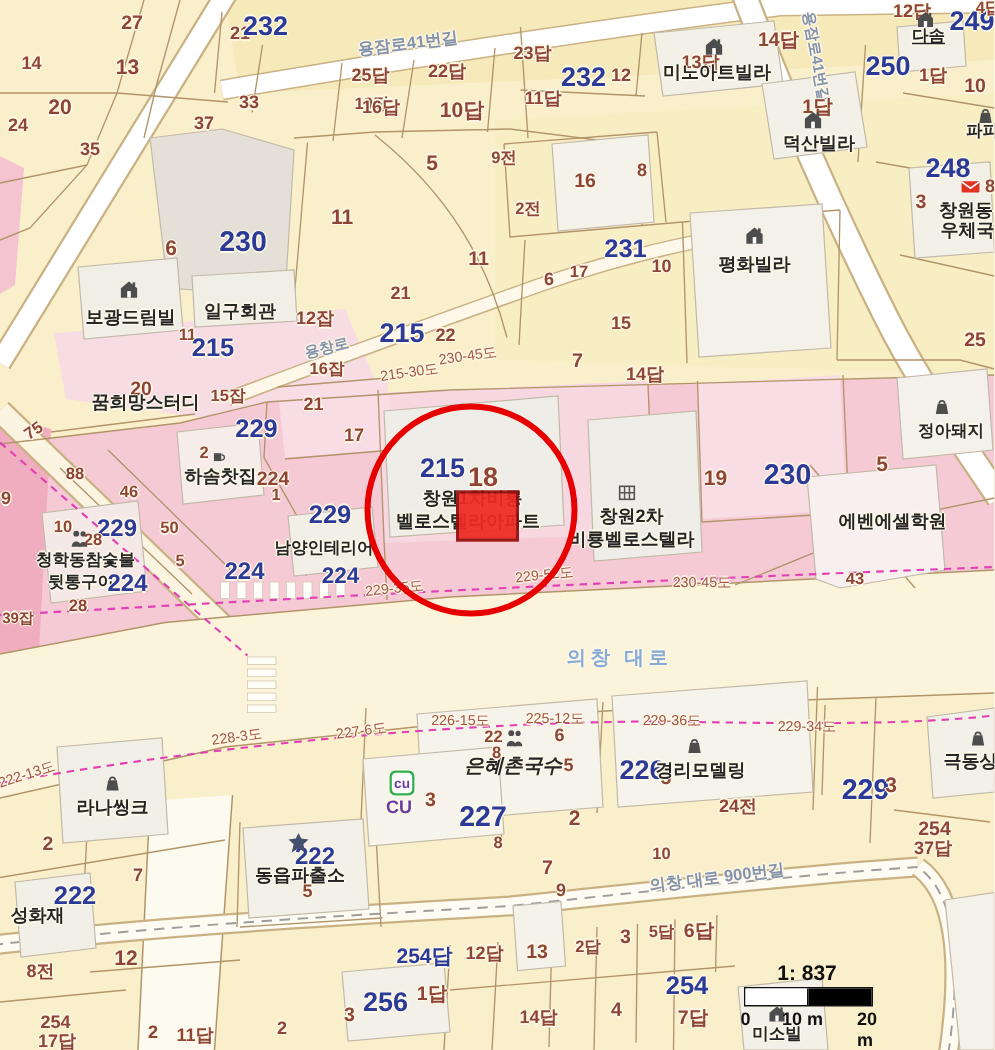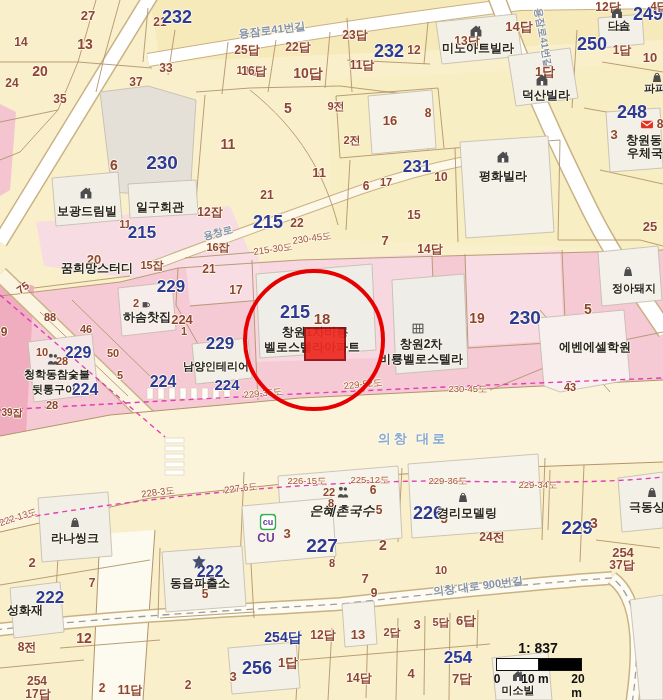--- a/index.html
+++ b/index.html
@@ -262,21 +262,21 @@
       <span class="lbl lbl-bn" style="left: 655px; top: 88px; font-size: 11px;">파파</span>
       <span class="lbl lbl-b" style="left: 417px; top: 166px; font-size: 17px;">231</span>
       <span class="lbl lbl-p" style="left: 414px; top: 182px; font-size: 12px; margin-top: 33px;">15</span>
       <span class="lbl lbl-p" style="left: 441px; top: 177px; font-size: 12px;">10</span>
       <span class="lbl lbl-p" style="left: 366px; top: 186px; font-size: 12px;">6</span>
       <span class="lbl lbl-p" style="left: 386px; top: 182px; font-size: 11px;">17</span>
       <span class="lbl lbl-bn" style="left: 503px; top: 176px; font-size: 12px;">평화빌라</span>
       <span class="lbl lbl-p" style="left: 650px; top: 226px; font-size: 13px;">25</span>
       <span class="lbl lbl-bn" style="left: 634px; top: 288px; font-size: 11px;">정아돼지</span>
       <span class="lbl lbl-b" style="left: 295px; top: 312px; font-size: 18px;">215</span>
-      <span class="lbl lbl-p" style="left: 322px; top: 318px; font-size: 15px;">18</span>
+      <span class="lbl lbl-p" style="left: 322px; top: 318px; font-size: 18px;">18</span>
       <span class="lbl lbl-bn" style="left: 315px; top: 332px; font-size: 12px;">창원1차비룡</span>
       <span class="lbl lbl-bn" style="left: 312px; top: 347px; font-size: 12px;">벨로스텔라아파트</span>
       <span class="lbl lbl-bn" style="left: 421px; top: 344px; font-size: 12px;">창원2차</span>
       <span class="lbl lbl-bn" style="left: 421px; top: 359px; font-size: 12px;">비룡벨로스텔라</span>
       <span class="lbl lbl-p" style="left: 477px; top: 318px; font-size: 14px;">19</span>
       <span class="lbl lbl-b" style="left: 525px; top: 317px; font-size: 19px;">230</span>
       <span class="lbl lbl-p" style="left: 588px; top: 309px; font-size: 14px;">5</span>
       <span class="lbl lbl-bn" style="left: 595px; top: 347px; font-size: 12px;">에벤에셀학원</span>
       <span class="lbl lbl-b" style="left: 220px; top: 343px; font-size: 17px;">229</span>
       <span class="lbl lbl-bn" style="left: 216px; top: 366px; font-size: 11px;">남양인테리어</span>

